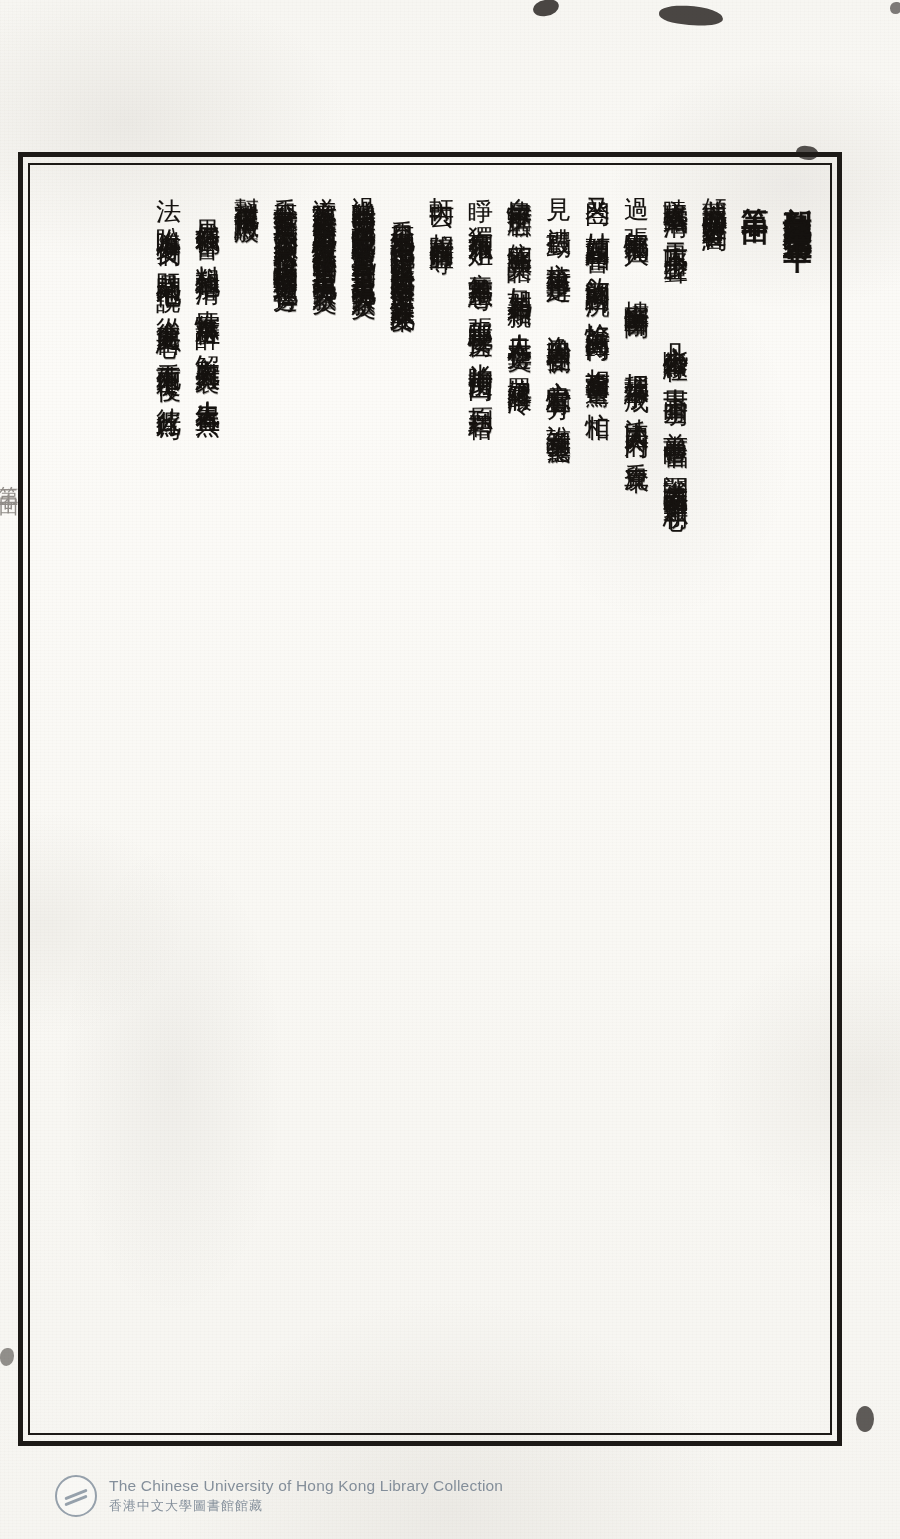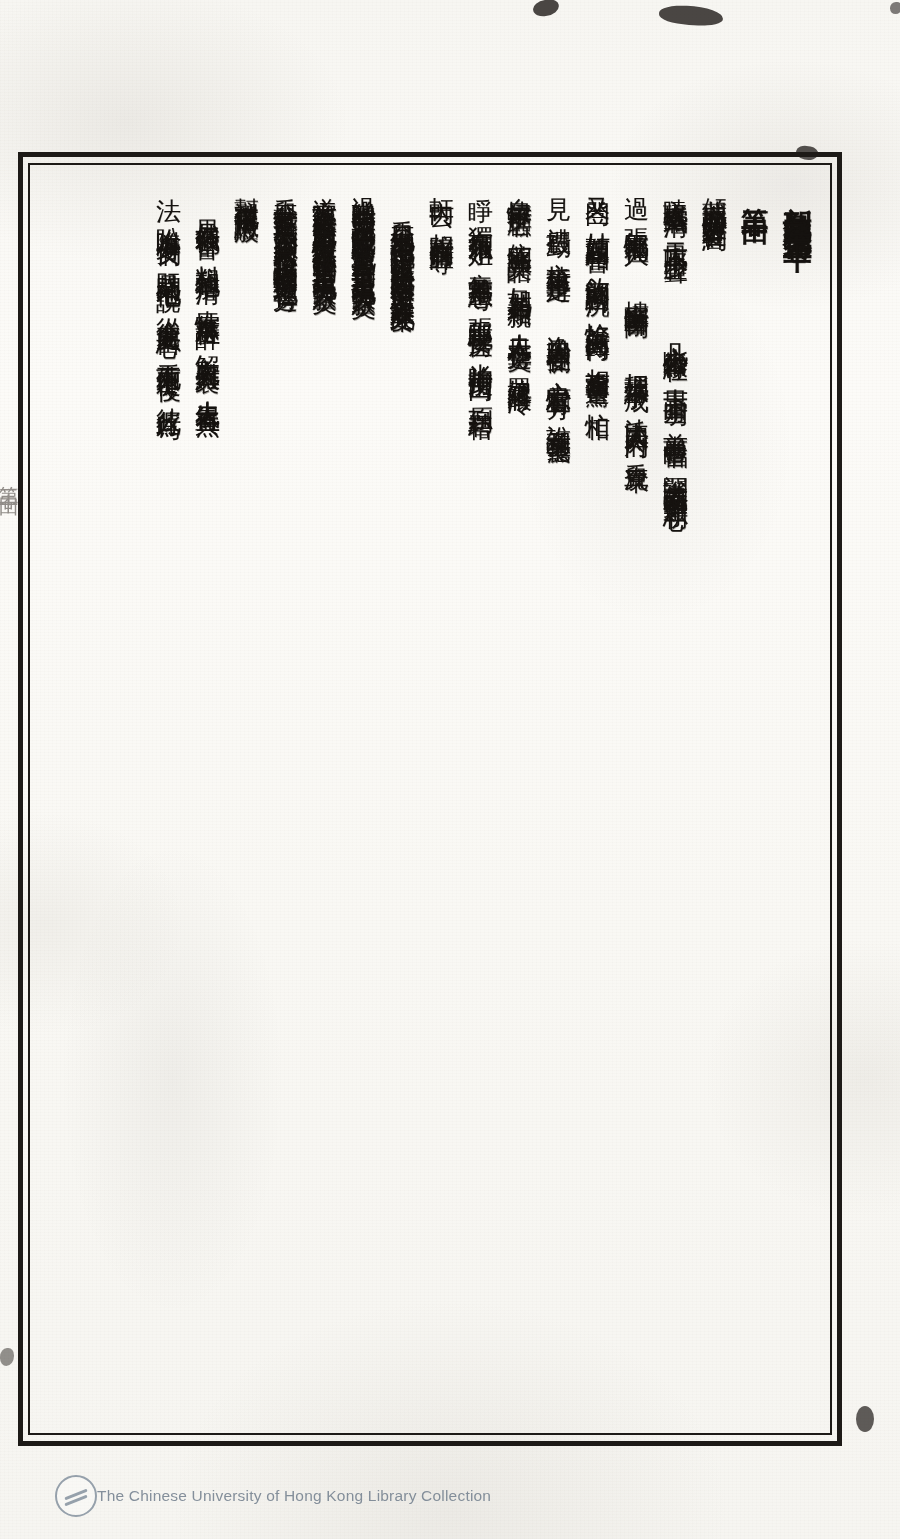--- a/index.html
+++ b/index.html
@@ -154,21 +154,21 @@
       radial-gradient(ellipse 200px 260px at 78% 22%, rgba(60,52,44,0.045), rgba(0,0,0,0) 70%);
   }
 
   
   #watermark {
     position: absolute;
     left: 55px;
     bottom: 22px;
     display: flex;
     align-items: center;
-    gap: 0;
+    gap: 12px;
     opacity: 0.92;
   }
   #watermark-logo {
     width: 38px;
     height: 38px;
     border-radius: 50%;
     border: 2px solid #8e9aa6;
     position: relative;
     flex: 0 0 auto;
     background: rgba(255,255,255,0.35);
@@ -246,16 +246,17 @@
     <div class="col indent-sm">果然好個張都督　料想和他辨不清　索性無言粧了醉　解衣先自入羅衾　夫人氣得真無</div>
     <div class="col">法　吩咐隨身侍女們　既是問他他不說　從今處處要留心　看他兩下從今後　彼此行為</div>
   </div>
 
   <div id="ink-wash"></div>
 
   <div id="watermark">
     <div id="watermark-logo"></div>
     <div id="watermark-text">
       <div id="watermark-en">The Chinese University of Hong Kong Library Collection</div>
+      <div id="watermark-zh">香港中文大學圖書館館藏</div>
     </div>
   </div>
 
 </div>
 
 </body></html>

